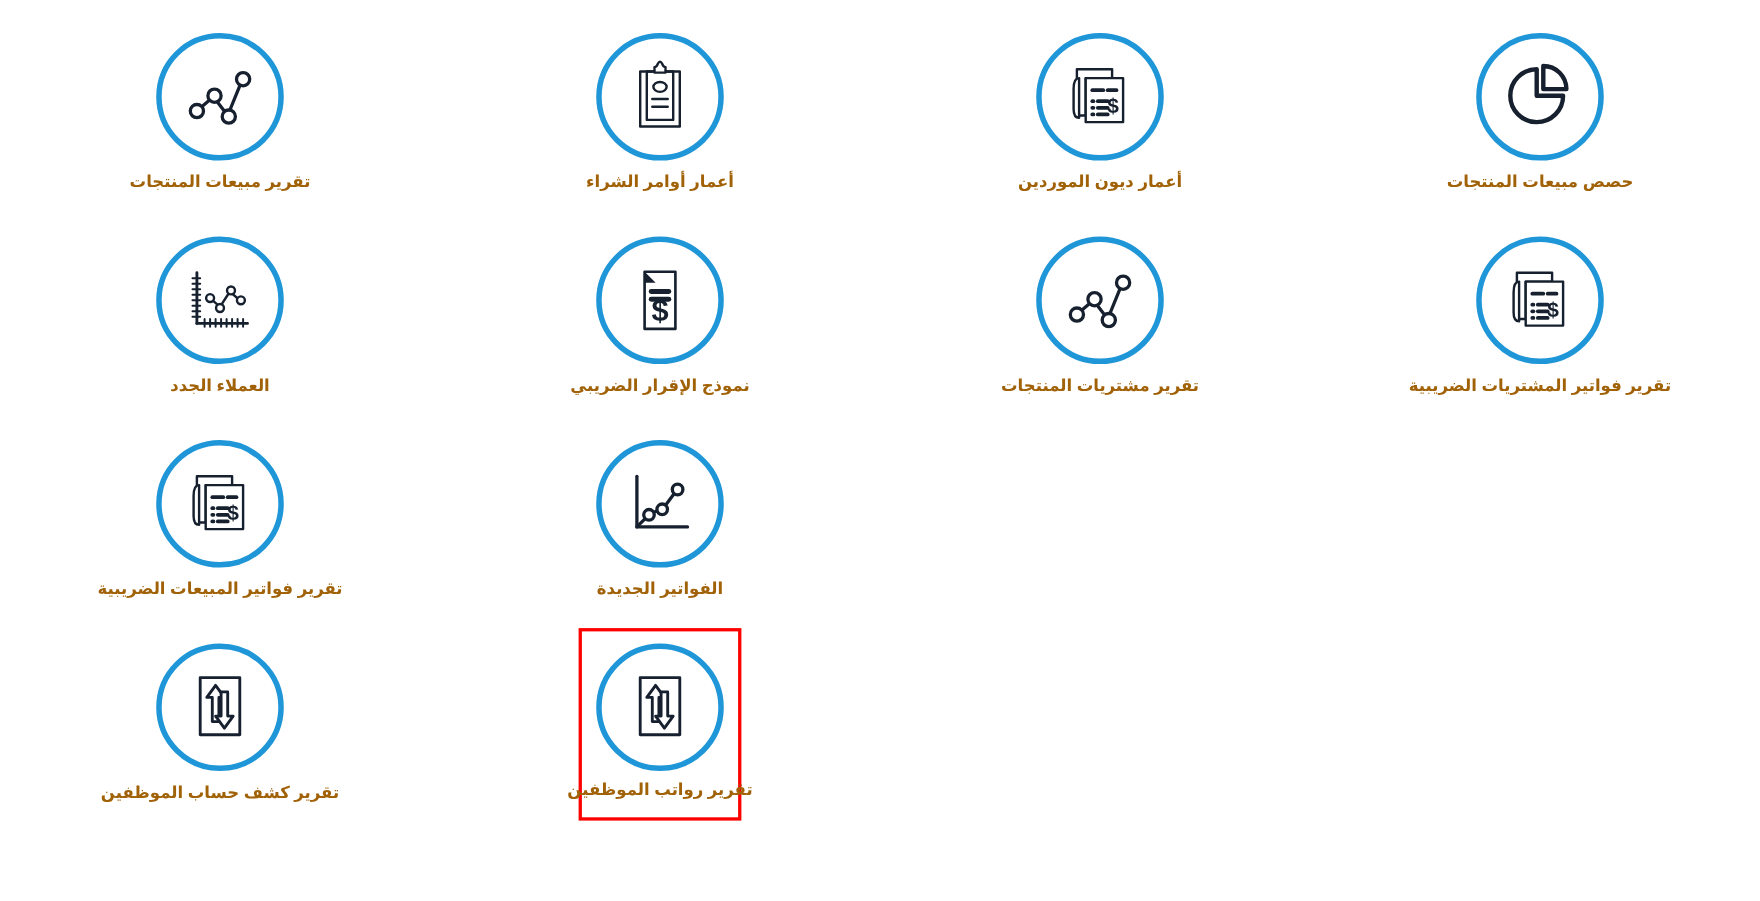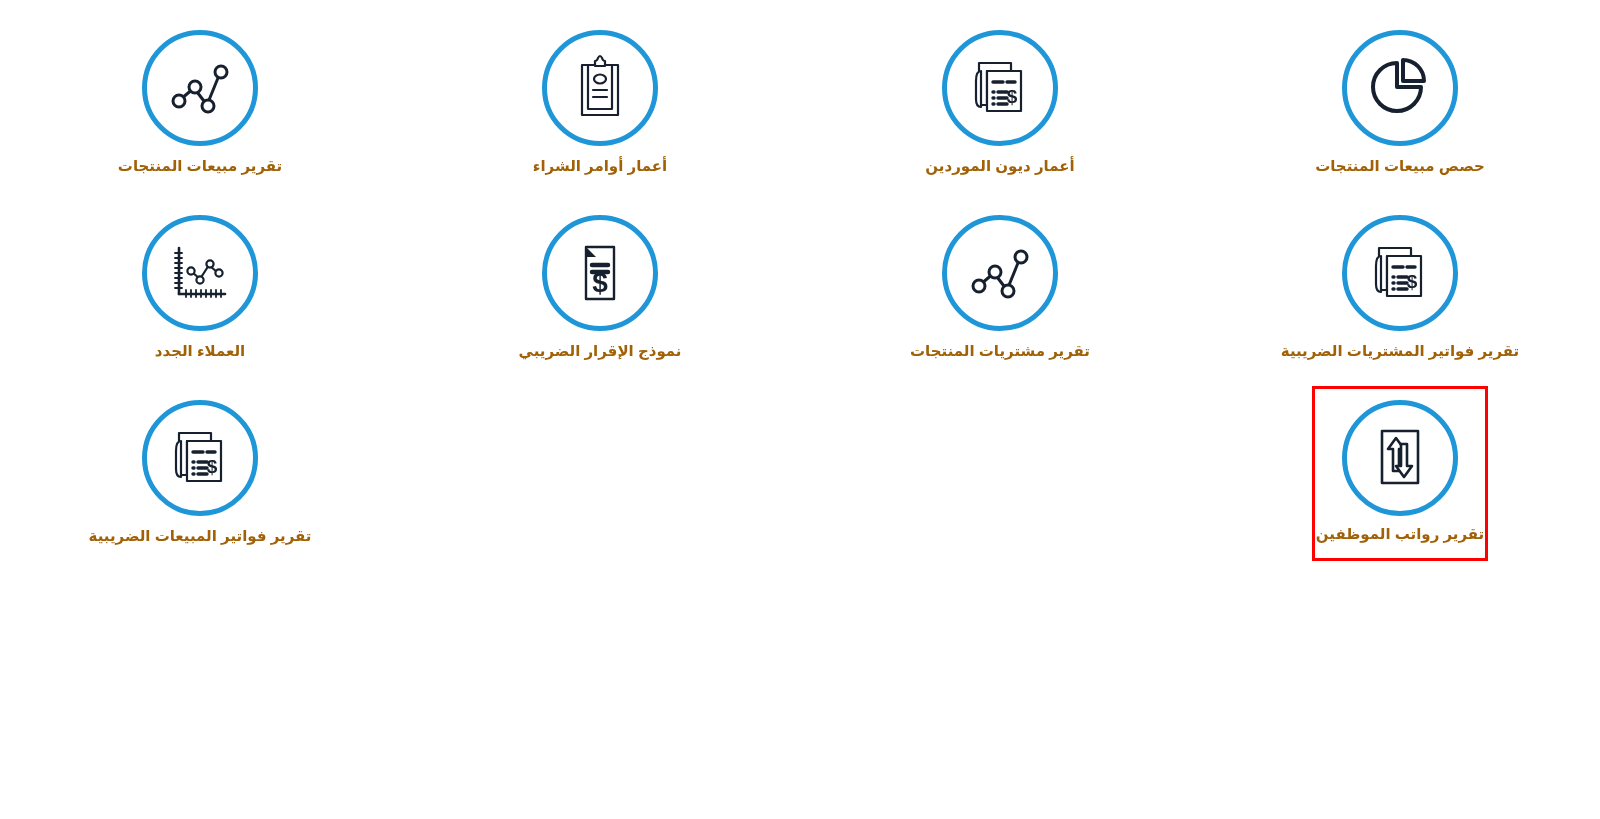--- a/index.html
+++ b/index.html
@@ -46,21 +46,21 @@
     width: 176px;
     box-sizing: border-box;
     padding: 0;
     cursor: pointer;
     background: transparent;
   }
   .tile.highlighted {
     border: 3px solid #FF0000;
     padding: 11px 0 14px 0;
     margin-top: -14px;
-    width: 176px;
+    width: 148px;
   }
   .circle {
     width: 116px;
     height: 116px;
     border-radius: 50%;
     border: 5px solid #1E96D8;
     box-sizing: border-box;
     display: flex;
     align-items: center;
     justify-content: center;
@@ -316,38 +316,75 @@
               <line x1="33" y1="51" x2="42" y2="51" stroke-width="3.4"></line>
               <text x="47" y="50" font-family="'Liberation Sans', sans-serif" font-size="19" font-weight="bold" class="ico-fill" text-anchor="middle">$</text>
             </g>
           </svg>
         </span>
       </div>
       <div class="label">تقرير فواتير المبيعات الضريبية</div>
     </div>
   </div>
 
-
-  <div class="cell empty"></div>
-  <div class="cell empty"></div>
-
-
-  <div class="cell">
-    <div class="tile highlighted">
+  <div class="cell">
+    <div class="tile">
+      <div class="circle">
+        <span>
+          <svg width="70" height="70" viewBox="0 0 70 70">
+            <g class="ico">
+              <line x1="14" y1="10" x2="14" y2="56" stroke-width="3"></line>
+              <line x1="14" y1="56" x2="60" y2="56" stroke-width="3"></line>
+              <line x1="16" y1="54" x2="25" y2="45"></line>
+              <line x1="26" y1="44" x2="36" y2="40"></line>
+              <line x1="38" y1="39" x2="50" y2="23"></line>
+              <circle cx="25" cy="45" r="4.8" fill="#ffffff"></circle>
+              <circle cx="37" cy="40" r="4.8" fill="#ffffff"></circle>
+              <circle cx="51" cy="22" r="4.8" fill="#ffffff"></circle>
+            </g>
+          </svg>
+        </span>
+      </div>
+      <div class="label">الفواتير الجديدة</div>
+    </div>
+  </div>
+
+  <div class="cell empty"></div>
+  <div class="cell empty"></div>
+
+  <div class="cell">
+    <div class="tile">
       <div class="circle">
         <span>
           <svg width="70" height="70" viewBox="0 0 70 70">
             <g class="ico ico-thin">
               <rect x="17" y="8" width="36" height="52" fill="#ffffff" stroke-width="2.6"></rect>
               <path d="M28 48 L28 26 L23 26 L31 15 L39 26 L34 26 L34 48 Z" fill="#ffffff" stroke-width="2.6"></path>
               <path d="M36 21 L36 43 L31 43 L39 54 L47 43 L42 43 L42 21 Z" fill="#ffffff" stroke-width="2.6"></path>
             </g>
           </svg>
         </span>
       </div>
+      <div class="label">تقرير كشف حساب الموظفين</div>
+    </div>
+  </div>
+
+  <div class="cell">
+    <div class="tile highlighted">
+      <div class="circle">
+        <span>
+          <svg width="70" height="70" viewBox="0 0 70 70">
+            <g class="ico ico-thin">
+              <rect x="17" y="8" width="36" height="52" fill="#ffffff" stroke-width="2.6"></rect>
+              <path d="M28 48 L28 26 L23 26 L31 15 L39 26 L34 26 L34 48 Z" fill="#ffffff" stroke-width="2.6"></path>
+              <path d="M36 21 L36 43 L31 43 L39 54 L47 43 L42 43 L42 21 Z" fill="#ffffff" stroke-width="2.6"></path>
+            </g>
+          </svg>
+        </span>
+      </div>
       <div class="label">تقرير رواتب الموظفين</div>
     </div>
   </div>
 
   <div class="cell empty"></div>
   <div class="cell empty"></div>
   <div class="cell empty"></div>
   <div class="cell empty"></div>
 
 </div>

